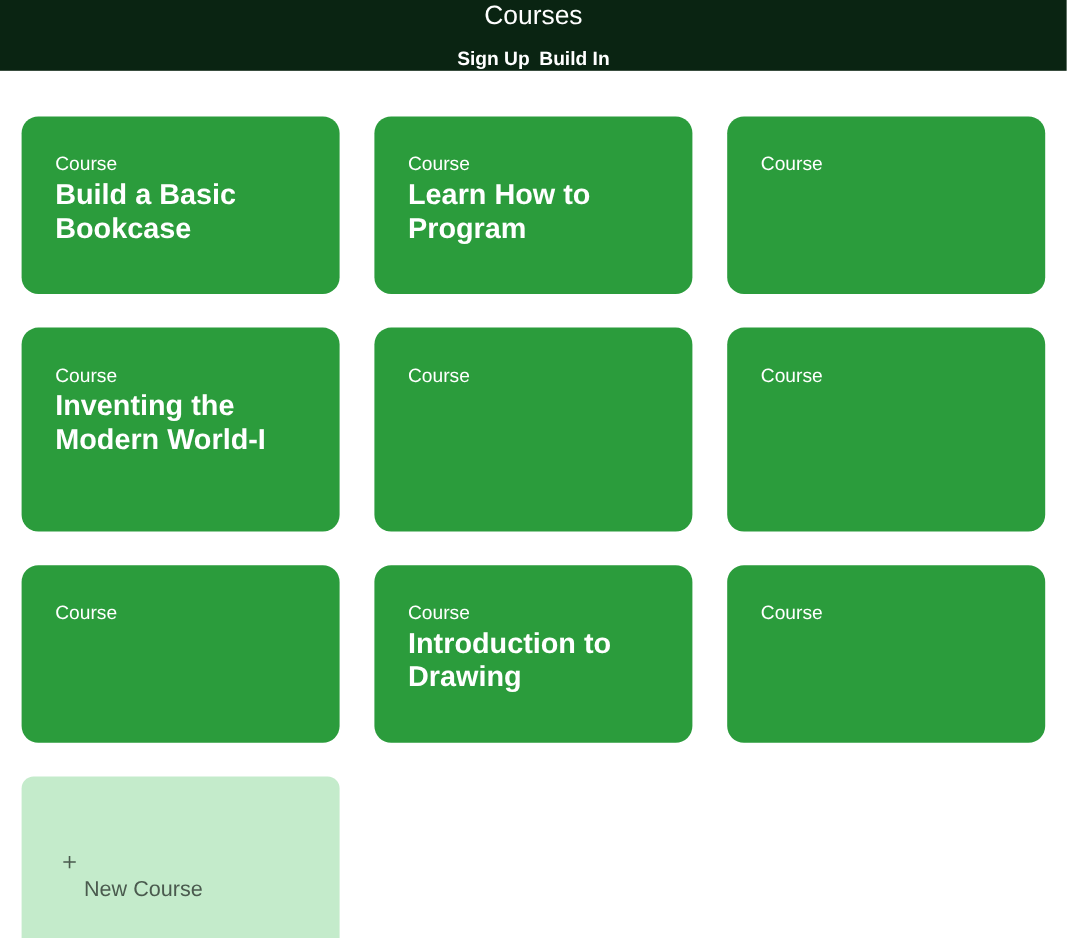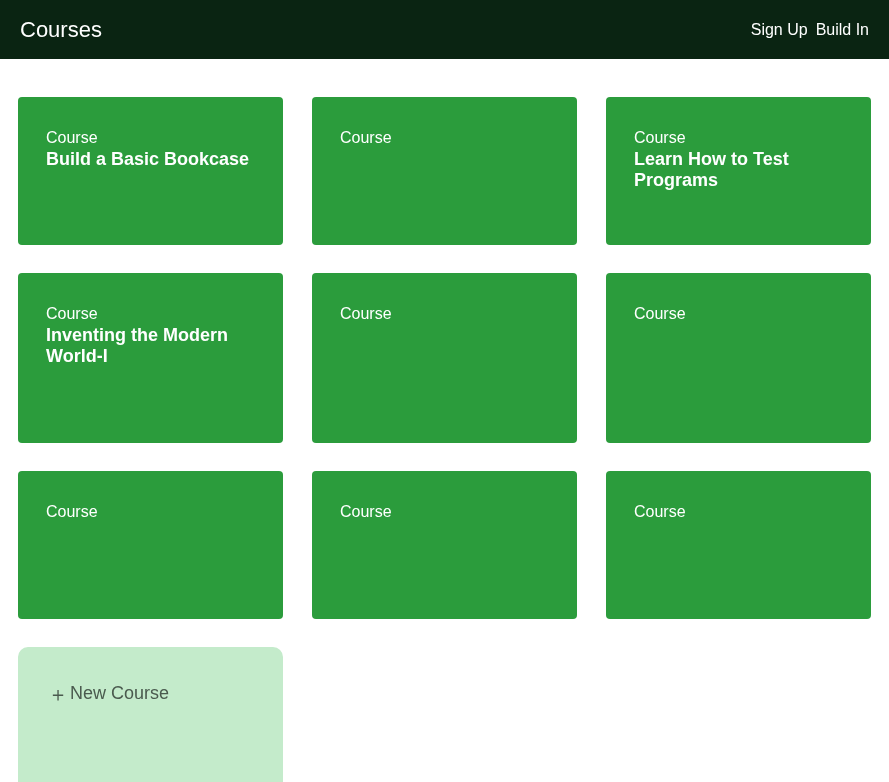--- a/index.html
+++ b/index.html
@@ -12,62 +12,64 @@
       background: #ffffff;
       width: 889px;
     }
     .navbar {
       background: #0a2412;
       height: 59px;
       display: flex;
       align-items: center;
       justify-content: space-between;
       padding: 0 20px;
+      flex-direction: column;
     }
     .navbar-brand {
       color: #ffffff;
       font-size: 22px;
       font-weight: 400;
     }
     .navbar-links {
       display: flex;
       gap: 8px;
+      font-weight: bold;
     }
     .navbar-link {
       color: #ffffff;
       font-size: 16px;
       cursor: pointer;
       text-decoration: none;
     }
     .content {
       padding: 38px 18px 18px 18px;
     }
     .course-grid {
       display: grid;
       grid-template-columns: repeat(3, 265px);
       gap: 28px 29px;
     }
     .course-card {
       background: #2b9c3c;
-      border-radius: 4px;
+      border-radius: 14px;
       padding: 32px 28px 20px 28px;
       min-height: 148px;
       cursor: pointer;
       color: #ffffff;
     }
     .course-card-tall {
       min-height: 170px;
     }
     .course-label {
       font-size: 16px;
       font-weight: 400;
       margin-bottom: 2px;
     }
     .course-title {
-      font-size: 18px;
+      font-size: 24px;
       font-weight: 700;
       line-height: 1.15;
     }
     .new-course-card {
       background: #c4ebcb;
       border-radius: 10px;
       padding: 36px 30px;
       min-height: 148px;
       cursor: pointer;
       color: #4a5a4e;
@@ -80,20 +82,21 @@
       gap: 2px;
     }
     .plus-icon {
       font-size: 20px;
       font-weight: 300;
       line-height: 1;
     }
     .new-course-text {
       font-size: 18px;
       font-weight: 400;
+      margin-top: 48px;
     }
   </style>
 </head>
 <body>
 
 <div class="navbar">
   <div class="navbar-brand">Courses</div>
   <div class="navbar-links">
     <a class="navbar-link">Sign Up</a>
     <a class="navbar-link">Build In</a>
@@ -103,25 +106,25 @@
 <div class="content">
   <div class="course-grid">
 
     <div class="course-card">
       <div class="course-label">Course</div>
       <div class="course-title">Build a Basic Bookcase</div>
     </div>
 
     <div class="course-card">
       <div class="course-label">Course</div>
+      <div class="course-title">Learn How to Program</div>
     </div>
 
     <div class="course-card">
       <div class="course-label">Course</div>
-      <div class="course-title">Learn How to Test Programs</div>
     </div>
 
     <div class="course-card course-card-tall">
       <div class="course-label">Course</div>
       <div class="course-title">Inventing the Modern World-I</div>
     </div>
 
     <div class="course-card course-card-tall">
       <div class="course-label">Course</div>
     </div>
@@ -129,20 +132,21 @@
     <div class="course-card course-card-tall">
       <div class="course-label">Course</div>
     </div>
 
     <div class="course-card">
       <div class="course-label">Course</div>
     </div>
 
     <div class="course-card">
       <div class="course-label">Course</div>
+      <div class="course-title">Introduction to Drawing</div>
     </div>
 
     <div class="course-card">
       <div class="course-label">Course</div>
     </div>
 
     <div class="new-course-card">
       <div class="new-course-content">
         <span class="plus-icon">＋</span>
         <span class="new-course-text">New Course</span>

